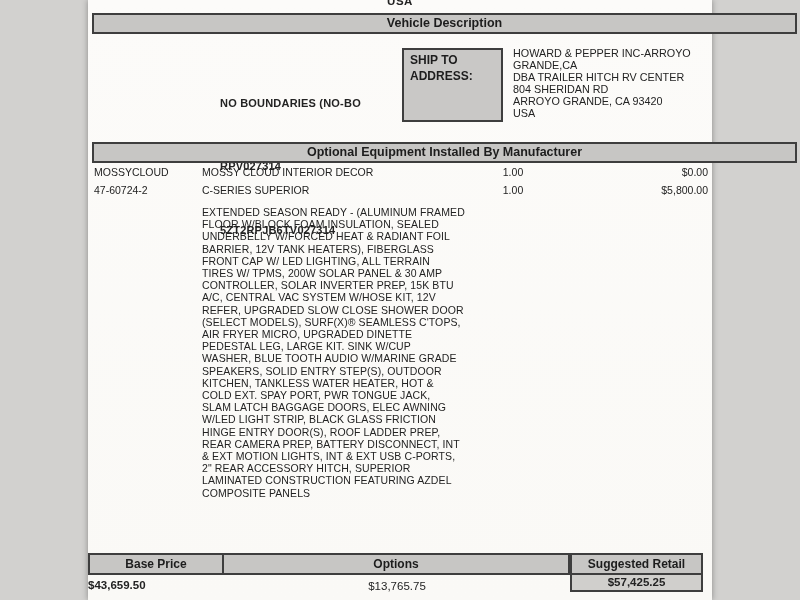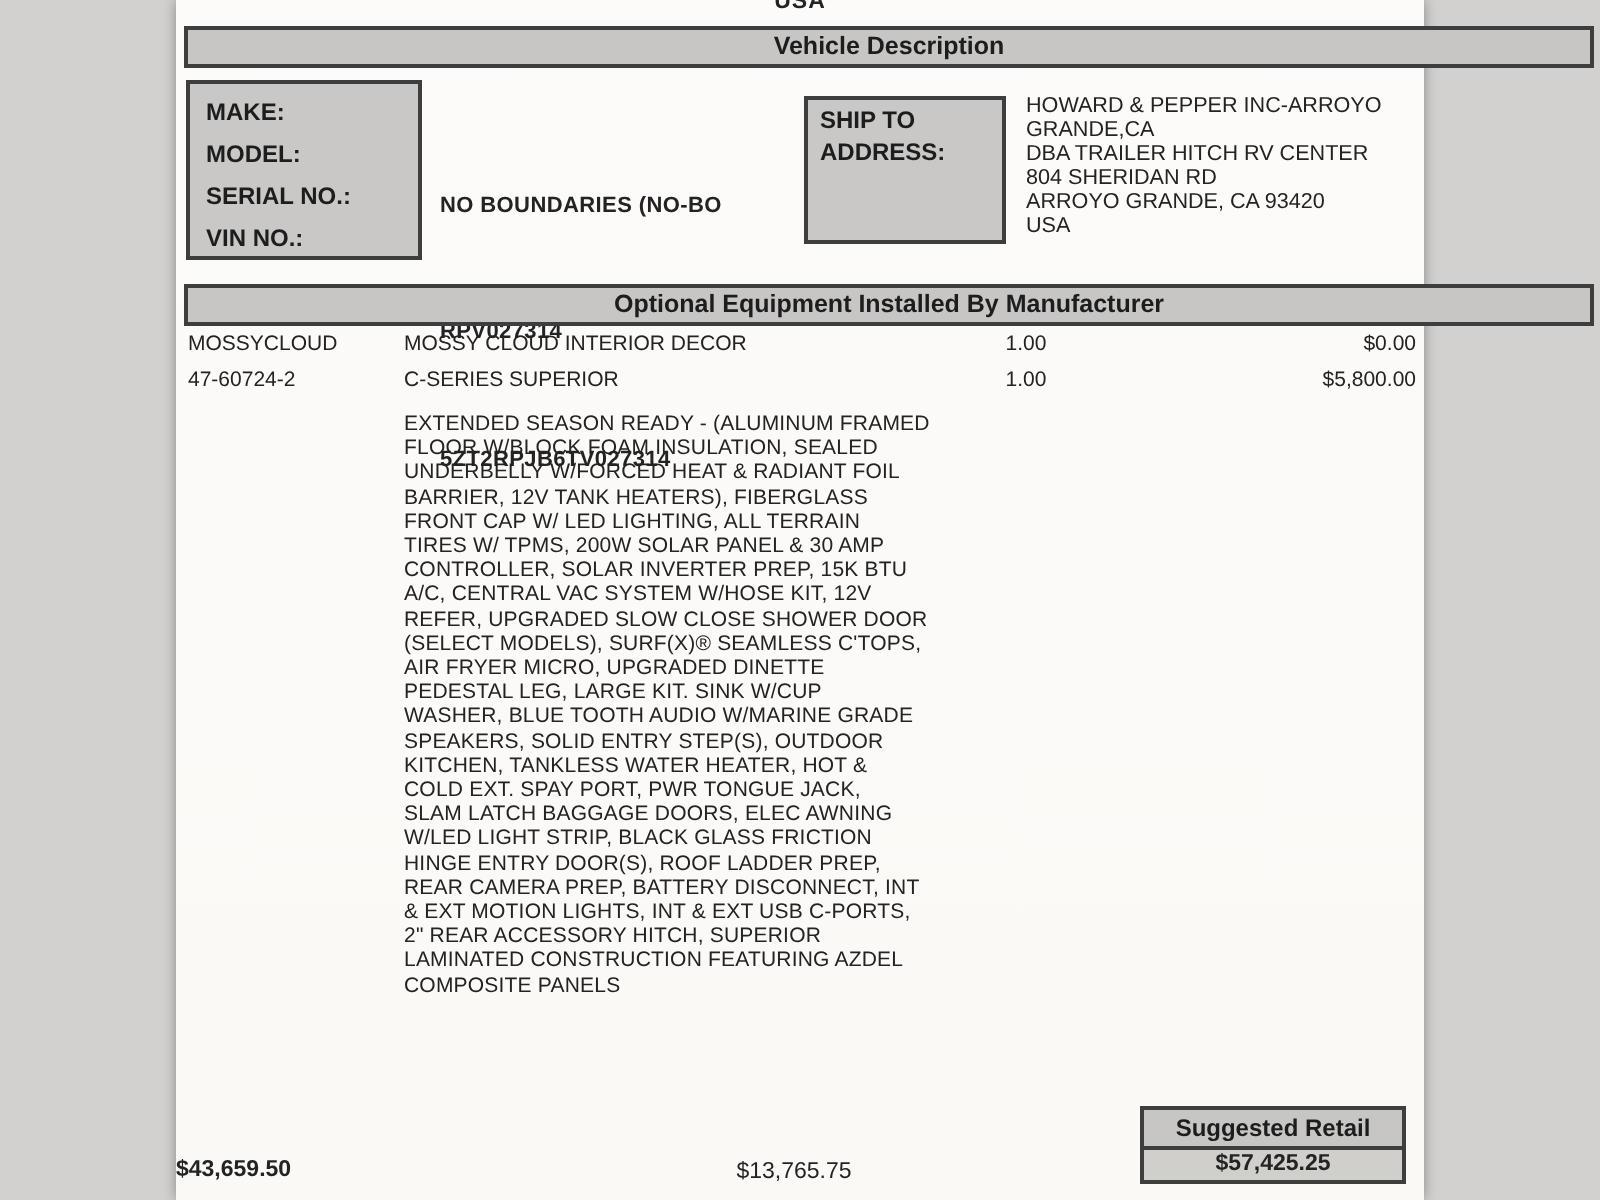--- a/index.html
+++ b/index.html
@@ -147,26 +147,20 @@
 </style>
 </head>
 <body>
 
 <div class="page">
 
   <div class="usa-label">USA</div>
 
   <div class="section-bar bar-vehicle">Vehicle Description</div>
 
-  <div class="label-box">
-    <div>MAKE:</div>
-    <div>MODEL:</div>
-    <div>SERIAL NO.:</div>
-    <div>VIN NO.:</div>
-  </div>
 
   <div class="vehicle-values">
     <div>NO BOUNDARIES (NO-BO</div>
     <div>RPV027314</div>
     <div>5ZT2RPJB6TV027314</div>
   </div>
 
   <div class="shipto-box">SHIP TO
 ADDRESS:</div>
   <div class="shipto-address">HOWARD &amp; PEPPER INC-ARROYO
@@ -210,19 +204,23 @@
 COLD EXT. SPAY PORT, PWR TONGUE JACK,
 SLAM LATCH BAGGAGE DOORS, ELEC AWNING
 W/LED LIGHT STRIP, BLACK GLASS FRICTION
 HINGE ENTRY DOOR(S), ROOF LADDER PREP,
 REAR CAMERA PREP, BATTERY DISCONNECT, INT
 &amp; EXT MOTION LIGHTS, INT &amp; EXT USB C-PORTS,
 2" REAR ACCESSORY HITCH, SUPERIOR
 LAMINATED CONSTRUCTION FEATURING AZDEL
 COMPOSITE PANELS</div>
 
+  <div class="price-header-bar">
+    <div class="price-cell-base">Base Price</div>
+    <div class="price-cell-options">Options</div>
+  </div>
   <div class="retail-header">Suggested Retail</div>
 
   <div class="base-price-value">$43,659.50</div>
   <div class="options-value">$13,765.75</div>
   <div class="retail-value-box">$57,425.25</div>
 
 </div>
 
 </body></html>

